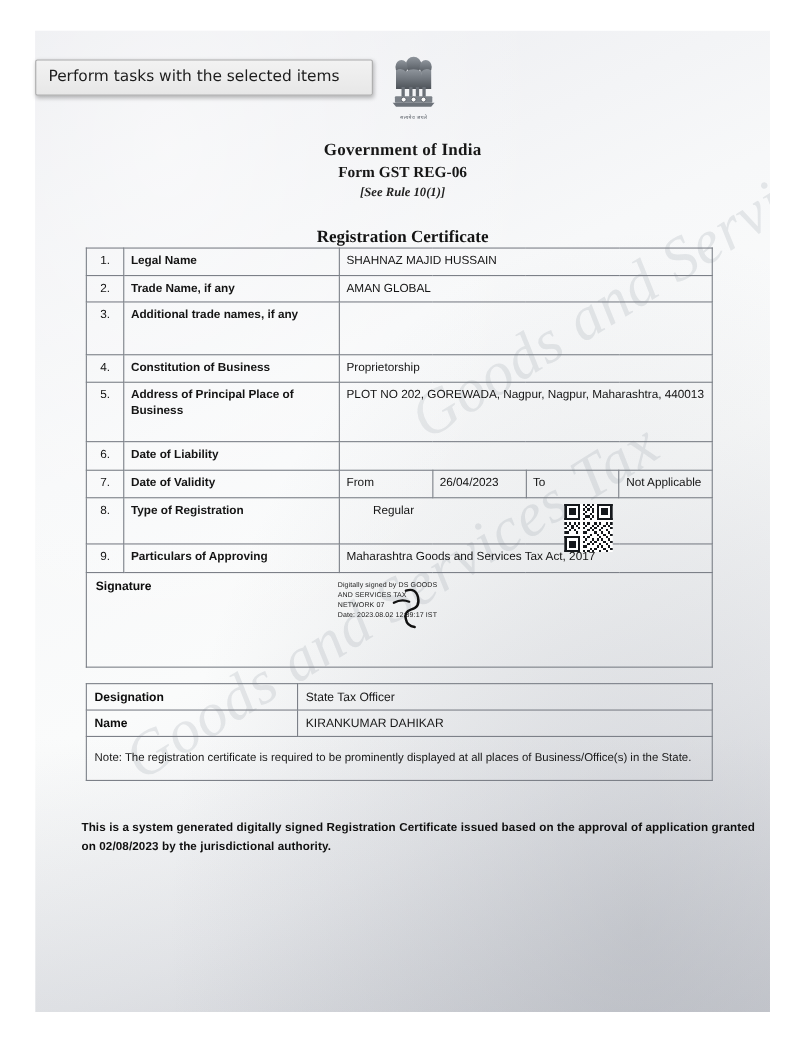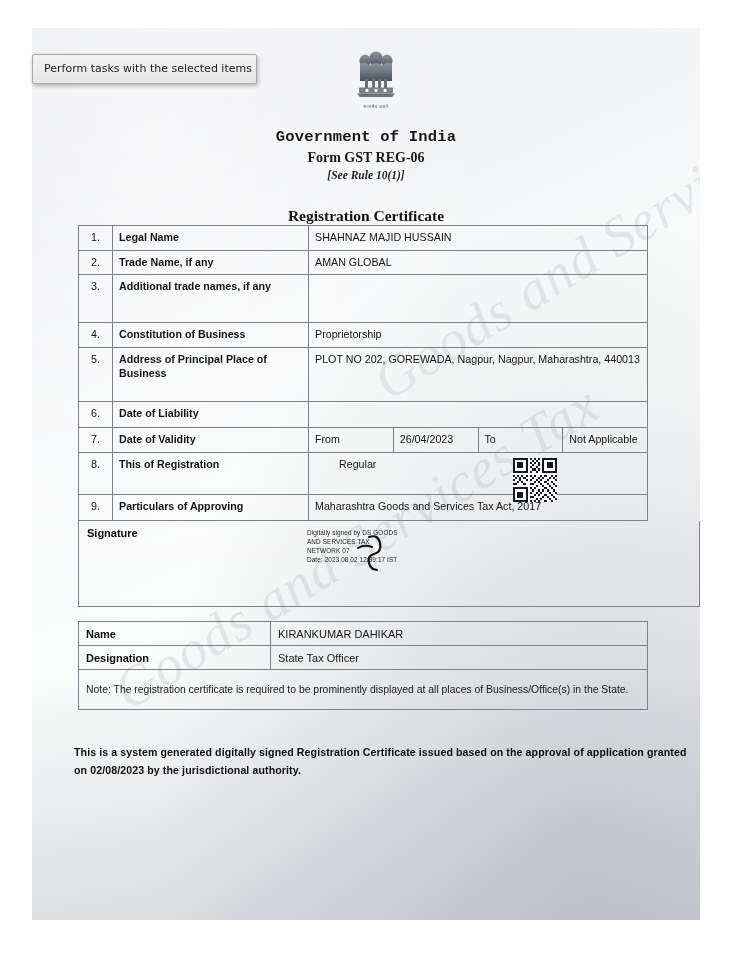--- a/index.html
+++ b/index.html
@@ -50,26 +50,26 @@
     pointer-events: none;
     user-select: none;
   }
   .wm1 { left: 70px;  top: 640px; }
   .wm2 { left: 330px; top: 330px; }
 
   
   #tooltip {
     position: absolute;
     left: 32px; top: 54px;
-    padding: 7px 4px 8px 11px;
+    padding: 7px 29px 8px 11px;
     background: linear-gradient(to bottom,#f2f2f2,#e7e7e7);
     border: 1px solid #a9a9a9;
     border-radius: 2px;
     box-shadow: 1px 2px 4px rgba(0,0,0,0.28);
-    font-size: 11px;
+    font-size: 14px;
     color: #1d1d1d;
     white-space: nowrap;
     z-index: 30;
     font-family: "DejaVu Sans", sans-serif;
   }
 
   
   #emblem {
     position: absolute;
     left: 313px; top: 22px;
@@ -83,21 +83,21 @@
     letter-spacing: .3px;
     margin-top: 1px;
     font-family: "DejaVu Sans", sans-serif;
   }
 
   
   .doc-inner { position: relative; z-index: 6; padding: 0 20px; }
 
   .title-block { text-align: center; margin-top: 100px; }
   .t-gov {
-    font-family: Liberation Mono, monospace;
+    font-family: Liberation Serif, serif;
     font-weight: bold;
     font-size: 15.5px;
     color: #171717;
     letter-spacing: .2px;
   }
   .t-form {
     font-family: "Liberation Serif", serif;
     font-weight: bold;
     font-size: 14px;
     color: #171717;
@@ -176,21 +176,21 @@
   .qr {
     position: absolute;
     right: 90px;
     width: 44px; height: 44px;
     image-rendering: pixelated;
   }
 
   
   .sig-wrap {
     position: relative;
-    width: 622px;
+    width: 570px;
     margin-left: 26px;
     border: 1px solid #7c8088;
     border-top: none;
     height: 86px;
     padding: 6px 8px;
   }
   .sig-label {
     font-weight: bold;
     font-size: 11px;
     color: #0d0d0d;
@@ -344,21 +344,21 @@
         <tr class="r7">
           <td class="num">7.</td>
           <td class="lbl">Date of Validity</td>
           <td class="val from-lbl">From</td>
           <td class="val from-val">26/04/2023</td>
           <td class="val to-lbl">To</td>
           <td class="val to-val">Not Applicable</td>
         </tr>
         <tr class="r8">
           <td class="num">8.</td>
-          <td class="lbl">This of Registration</td>
+          <td class="lbl">Type of Registration</td>
           <td class="val" colspan="4" style="position:relative;padding-left:30px;">
             <span>Regular</span>
             <svg class="qr" viewBox="0 0 21 21" shape-rendering="crispEdges">
               <rect width="21" height="21" fill="#ffffff"></rect>
               <g fill="#15181c">
                 <rect x="0" y="0" width="7" height="1"></rect>
                     <rect x="0" y="6" width="7" height="1"></rect>
                 <rect x="0" y="0" width="1" height="7"></rect>
                     <rect x="6" y="0" width="1" height="7"></rect>
                 <rect x="2" y="2" width="3" height="3"></rect>
@@ -489,26 +489,26 @@
         </div>
         <svg class="sig-scribble" width="40" height="44" viewBox="0 0 40 44">
           <path d="M18 6 q9 -3 11 6 q2 9 -6 11 q-7 2 -5 9 q1 6 8 7" fill="none" stroke="#111" stroke-width="2.2" stroke-linecap="round"></path>
           <path d="M7 17 q7 -4 14 -1" fill="none" stroke="#111" stroke-width="2" stroke-linecap="round"></path>
         </svg>
       </div>
 
       <table class="gst2">
         <tbody>
             <tr>
+          <td class="k">Designation</td>
+          <td>State Tax Officer</td>
+        </tr>
+        <tr>
           <td class="k">Name</td>
           <td>KIRANKUMAR DAHIKAR</td>
-        </tr>
-        <tr>
-          <td class="k">Designation</td>
-          <td>State Tax Officer</td>
         </tr>
         <tr>
           <td class="note-cell" colspan="2">Note: The registration certificate is required to be prominently displayed at all places of Business/Office(s) in the State.</td>
         </tr>
       </tbody>
         </table>
 
       <div class="footer-note">
         <span>This is a system generated digitally signed Registration Certificate issued based on the approval of application granted</span>
         <span>on 02/08/2023 by the jurisdictional authority.</span>

